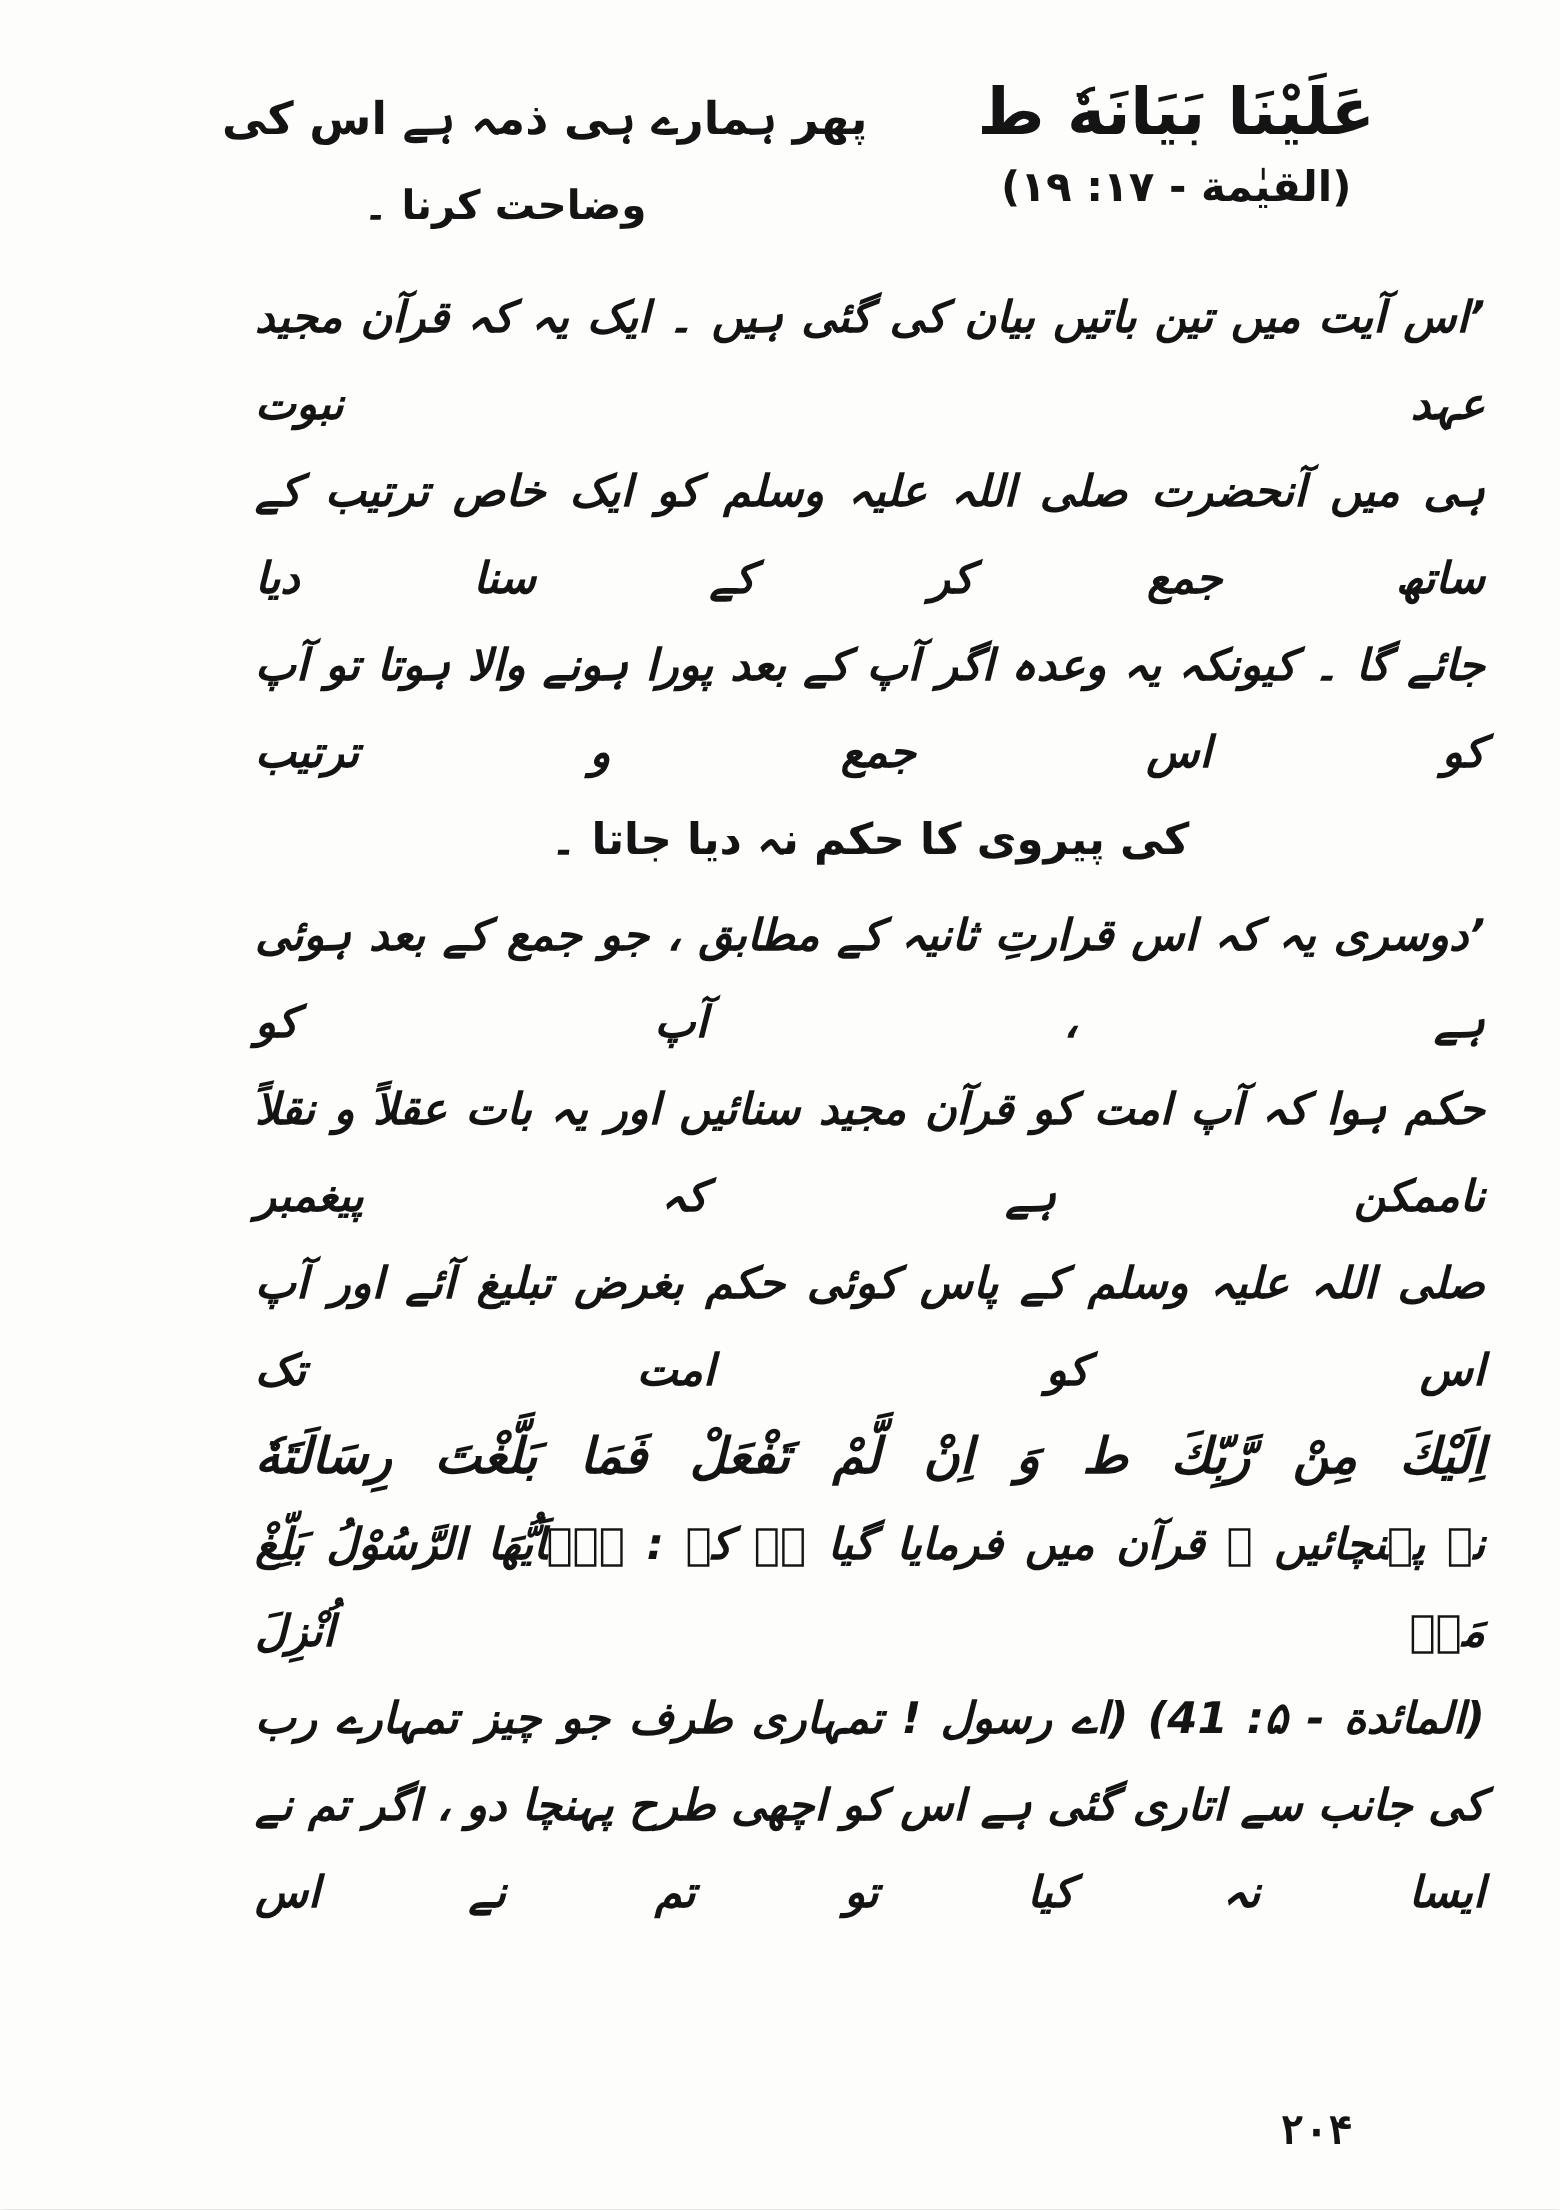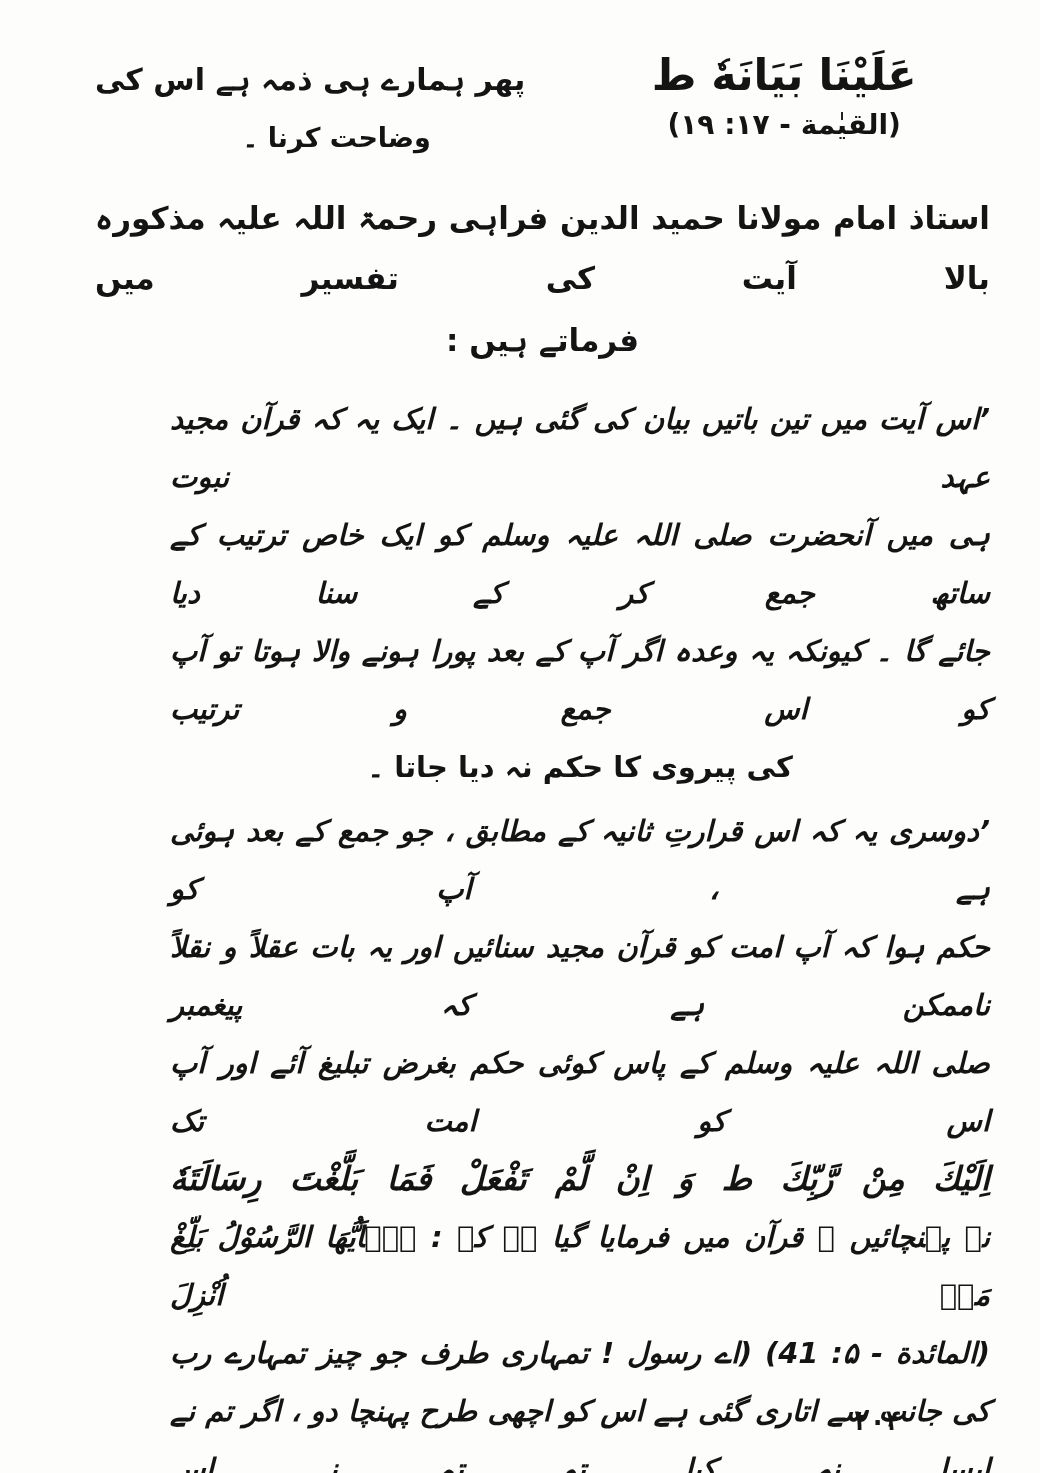--- a/index.html
+++ b/index.html
@@ -16,21 +16,21 @@
     box-shadow:0 0 6px rgba(0,0,0,.25);
   }
   .content{padding:40px 50px 0 95px;}
 
   
   .header{display:flex;}
   .verse-col{width:46%;text-align:center;padding-top:6px;}
   .verse-arabic{font-size:43px;line-height:58px;letter-spacing:1px;}
   .verse-ref{font-size:28px;margin-top:4px;letter-spacing:2px;}
   .note-col{width:54%;padding-top:14px;}
-  .note-l1{font-size:30px;line-height:52px;text-align:left;}
+  .note-l1{font-size:30px;line-height:52px;text-align:right;}
   .note-l2{font-size:27px;line-height:52px;text-align:center;margin-top:6px;}
 
   
   .intro{margin-top:24px;font-size:31px;}
   .intro-l1{line-height:60px;text-align:justify;text-align-last:justify;}
   .intro-l2{line-height:64px;text-align:center;}
 
   
   .quote{margin-top:18px;padding-left:75px;}
   .para{margin:0;}
@@ -56,24 +56,20 @@
       <div class="verse-col">
         <div class="verse-arabic">عَلَيْنَا بَيَانَهٗ ط</div>
         <div class="verse-ref">(القیٰمة - ۱۷: ۱۹)</div>
       </div>
       <div class="note-col">
         <div class="note-l1">پھر ہمارے ہی ذمہ ہے اس کی</div>
         <div class="note-l2">وضاحت کرنا ۔</div>
       </div>
     </div>
 
-    <div class="intro">
-      <div class="intro-l1">استاذ امام مولانا حمید الدین فراہی رحمۃ اللہ علیہ مذکورہ بالا آیت کی تفسیر میں</div>
-      <div class="intro-l2">فرماتے ہیں :</div>
-    </div>
 
     <div class="quote">
 
       <div class="para">
         <div class="l l-j">’اس آیت میں تین باتیں بیان کی گئی ہیں ۔ ایک یہ کہ قرآن مجید عہد نبوت</div>
         <div class="l l-j">ہی میں آنحضرت صلی اللہ علیہ وسلم کو ایک خاص ترتیب کے ساتھ جمع کر کے سنا دیا</div>
         <div class="l l-j">جائے گا ۔ کیونکہ یہ وعدہ اگر آپ کے بعد پورا ہونے والا ہوتا تو آپ کو اس جمع و ترتیب</div>
         <div class="l l-c">کی پیروی کا حکم نہ دیا جاتا ۔</div>
       </div>
 

